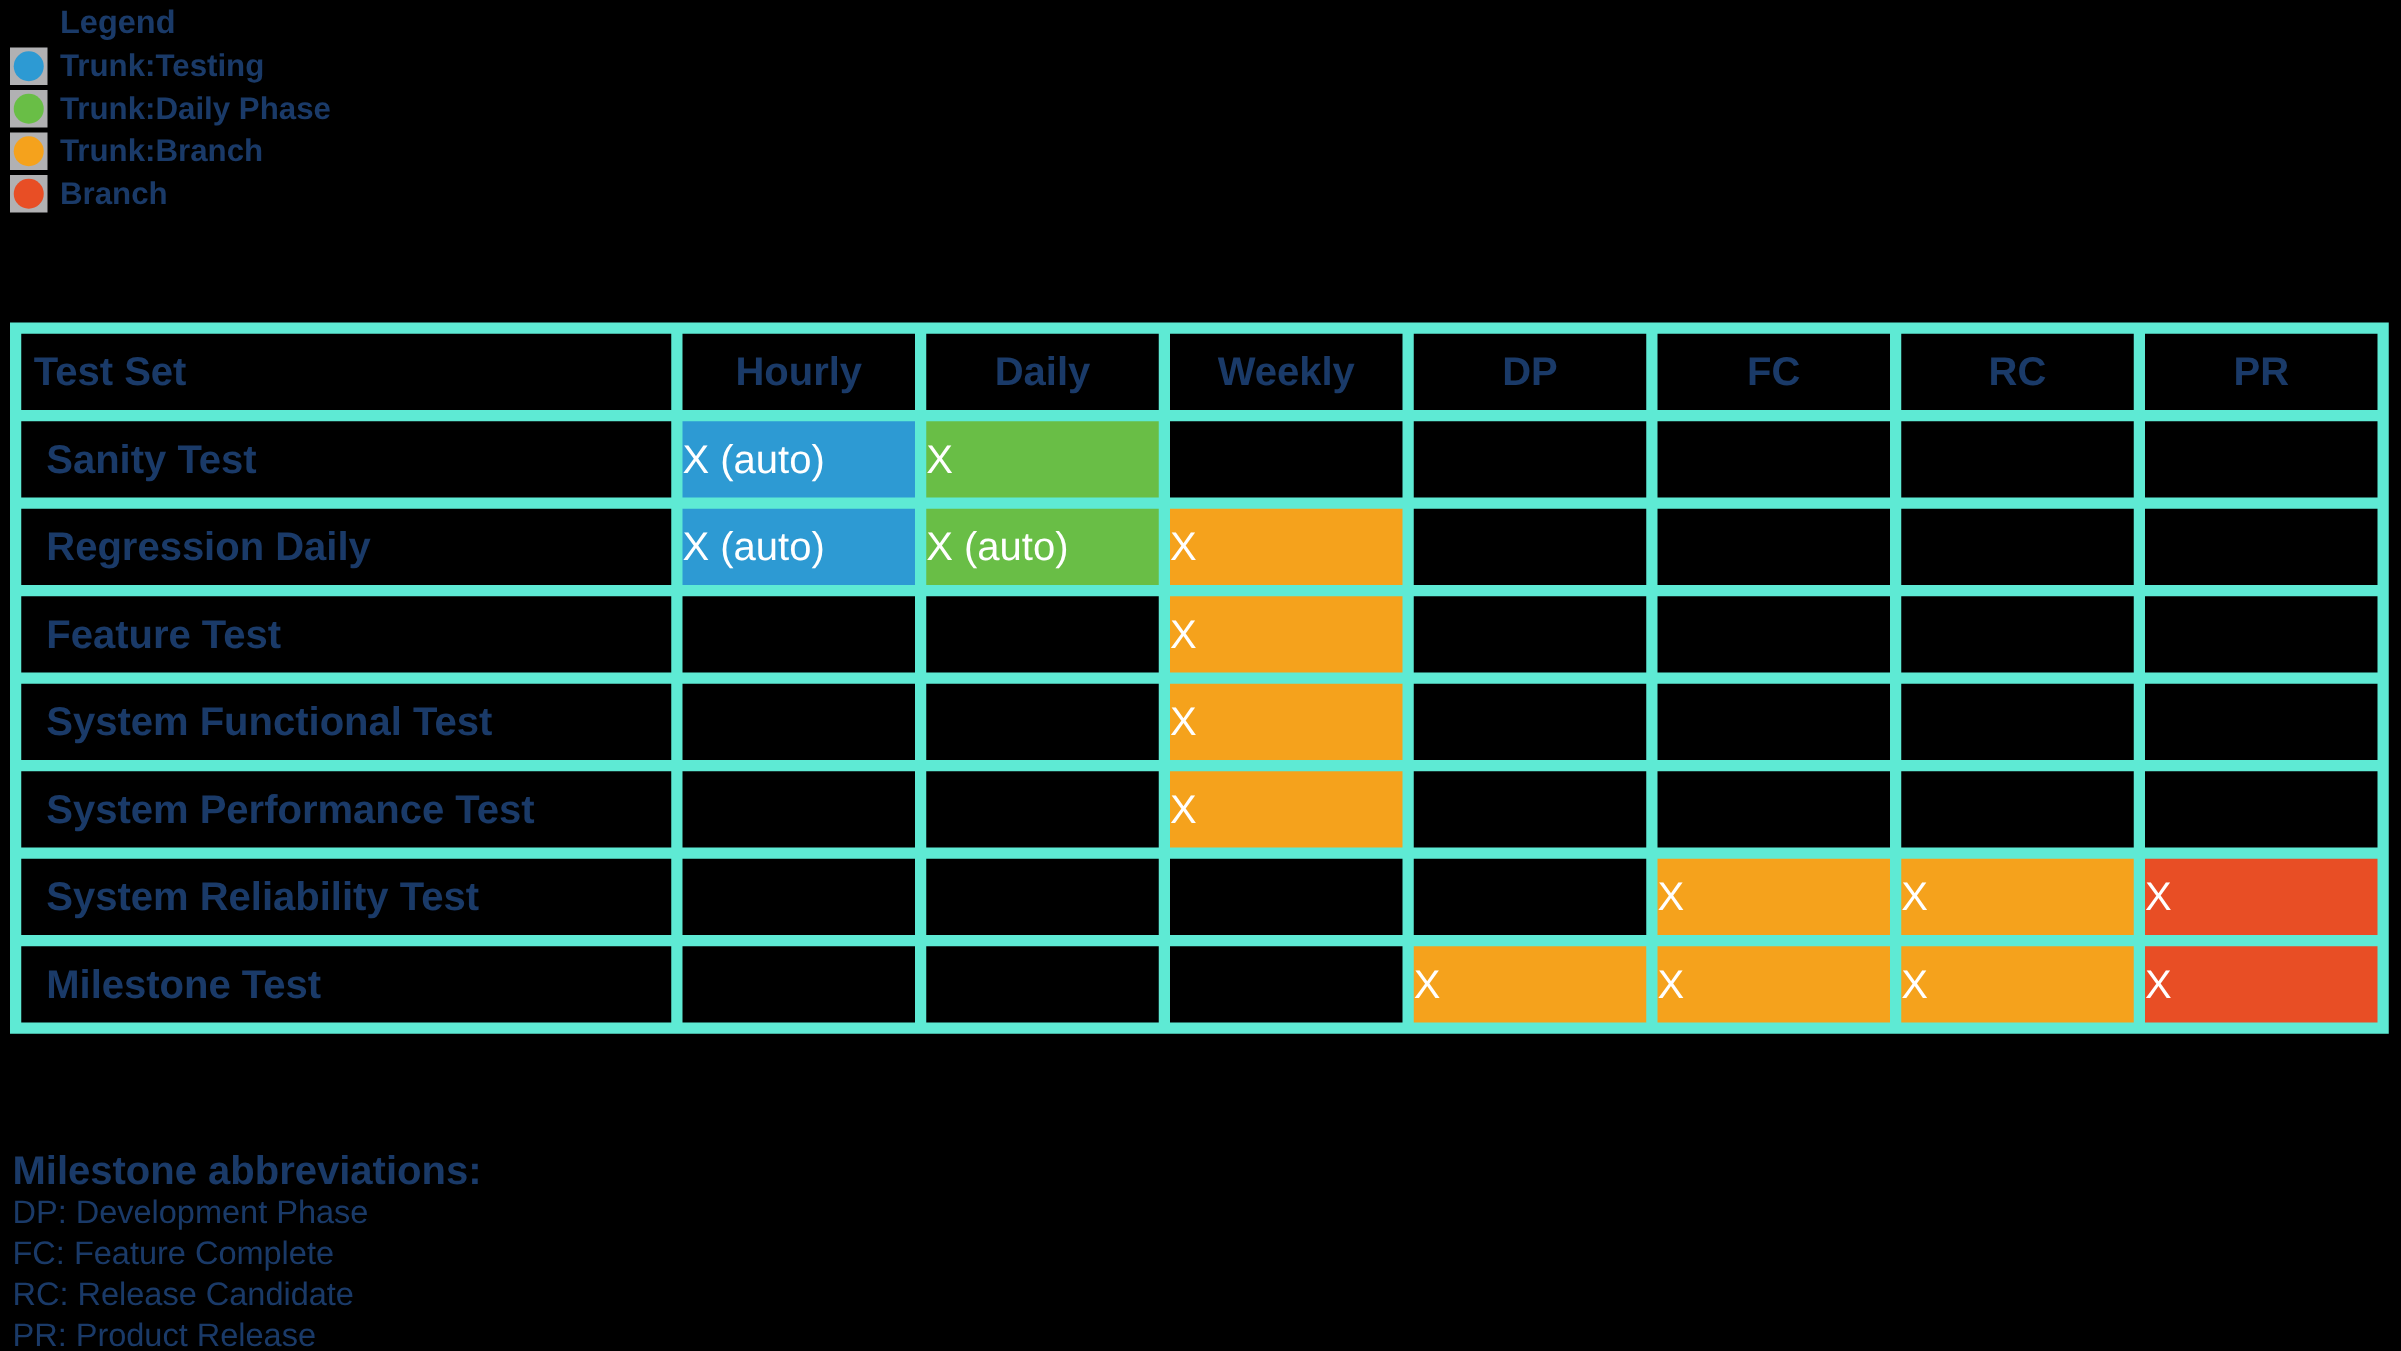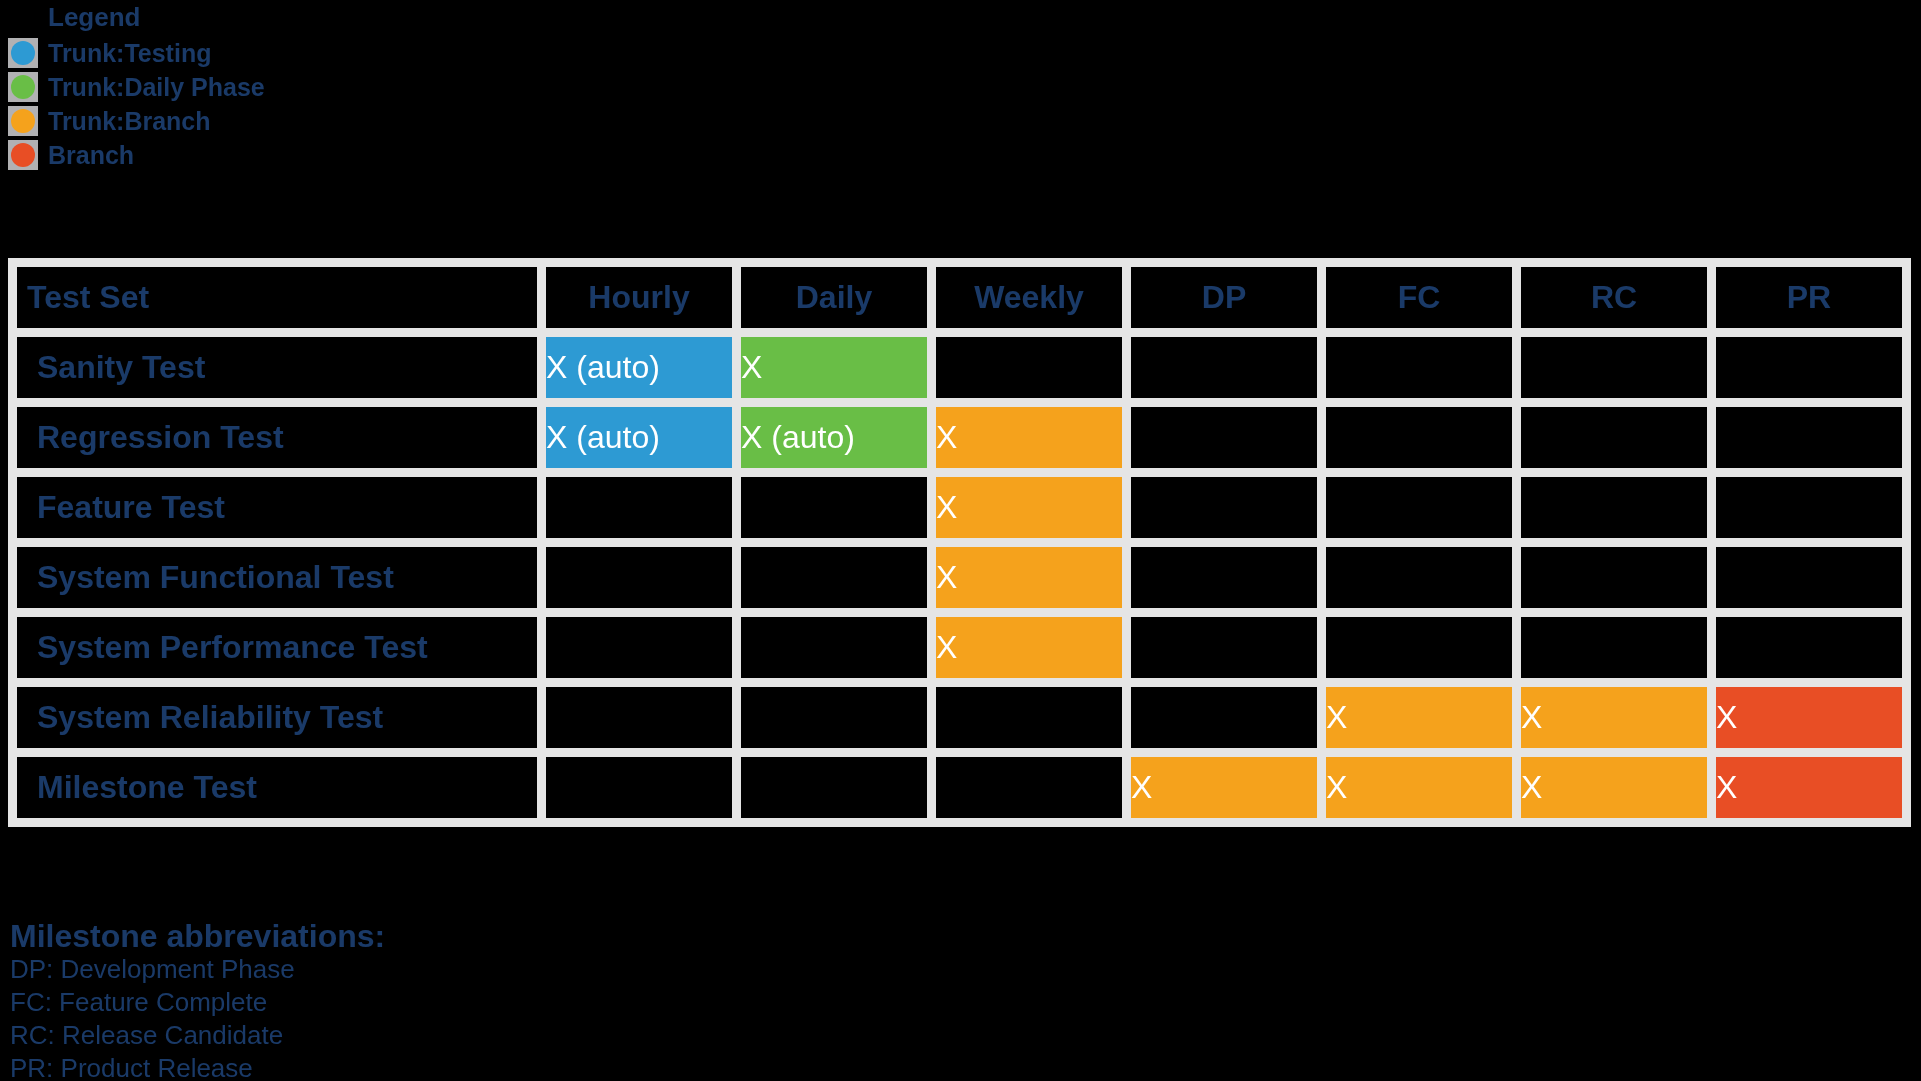--- a/index.html
+++ b/index.html
@@ -40,21 +40,21 @@
   }
 
   
   .matrix {
     position: absolute;
     top: 258px; left: 8px;
     display: grid;
     grid-template-columns: 520px repeat(7, 186px);
     gap: 9px;
     padding: 9px;
-    background: #e5e5e5;
+    background: #5eead4;
     width: max-content;
   }
   .cell {
     height: 61px;
     background: #000000;
     display: flex;
     align-items: center;
     font-size: 32px;
     overflow: hidden;
     white-space: nowrap;
@@ -126,21 +126,21 @@
       <div class="cell header">RC</div>
       <div class="cell header">PR</div>
       <div class="cell rowlabel">Sanity Test</div>
       <div class="cell data marked" style="background: rgb(45, 154, 211);">X (auto)</div>
       <div class="cell data marked" style="background: rgb(105, 190, 70);">X</div>
       <div class="cell data"></div>
       <div class="cell data"></div>
       <div class="cell data"></div>
       <div class="cell data"></div>
       <div class="cell data"></div>
-      <div class="cell rowlabel">Regression Test</div>
+      <div class="cell rowlabel">Regression Daily</div>
       <div class="cell data marked" style="background: rgb(45, 154, 211);">X (auto)</div>
       <div class="cell data marked" style="background: rgb(105, 190, 70);">X (auto)</div>
       <div class="cell data marked" style="background: rgb(245, 162, 28);">X</div>
       <div class="cell data"></div>
       <div class="cell data"></div>
       <div class="cell data"></div>
       <div class="cell data"></div>
       <div class="cell rowlabel">Feature Test</div>
       <div class="cell data"></div>
       <div class="cell data"></div>

